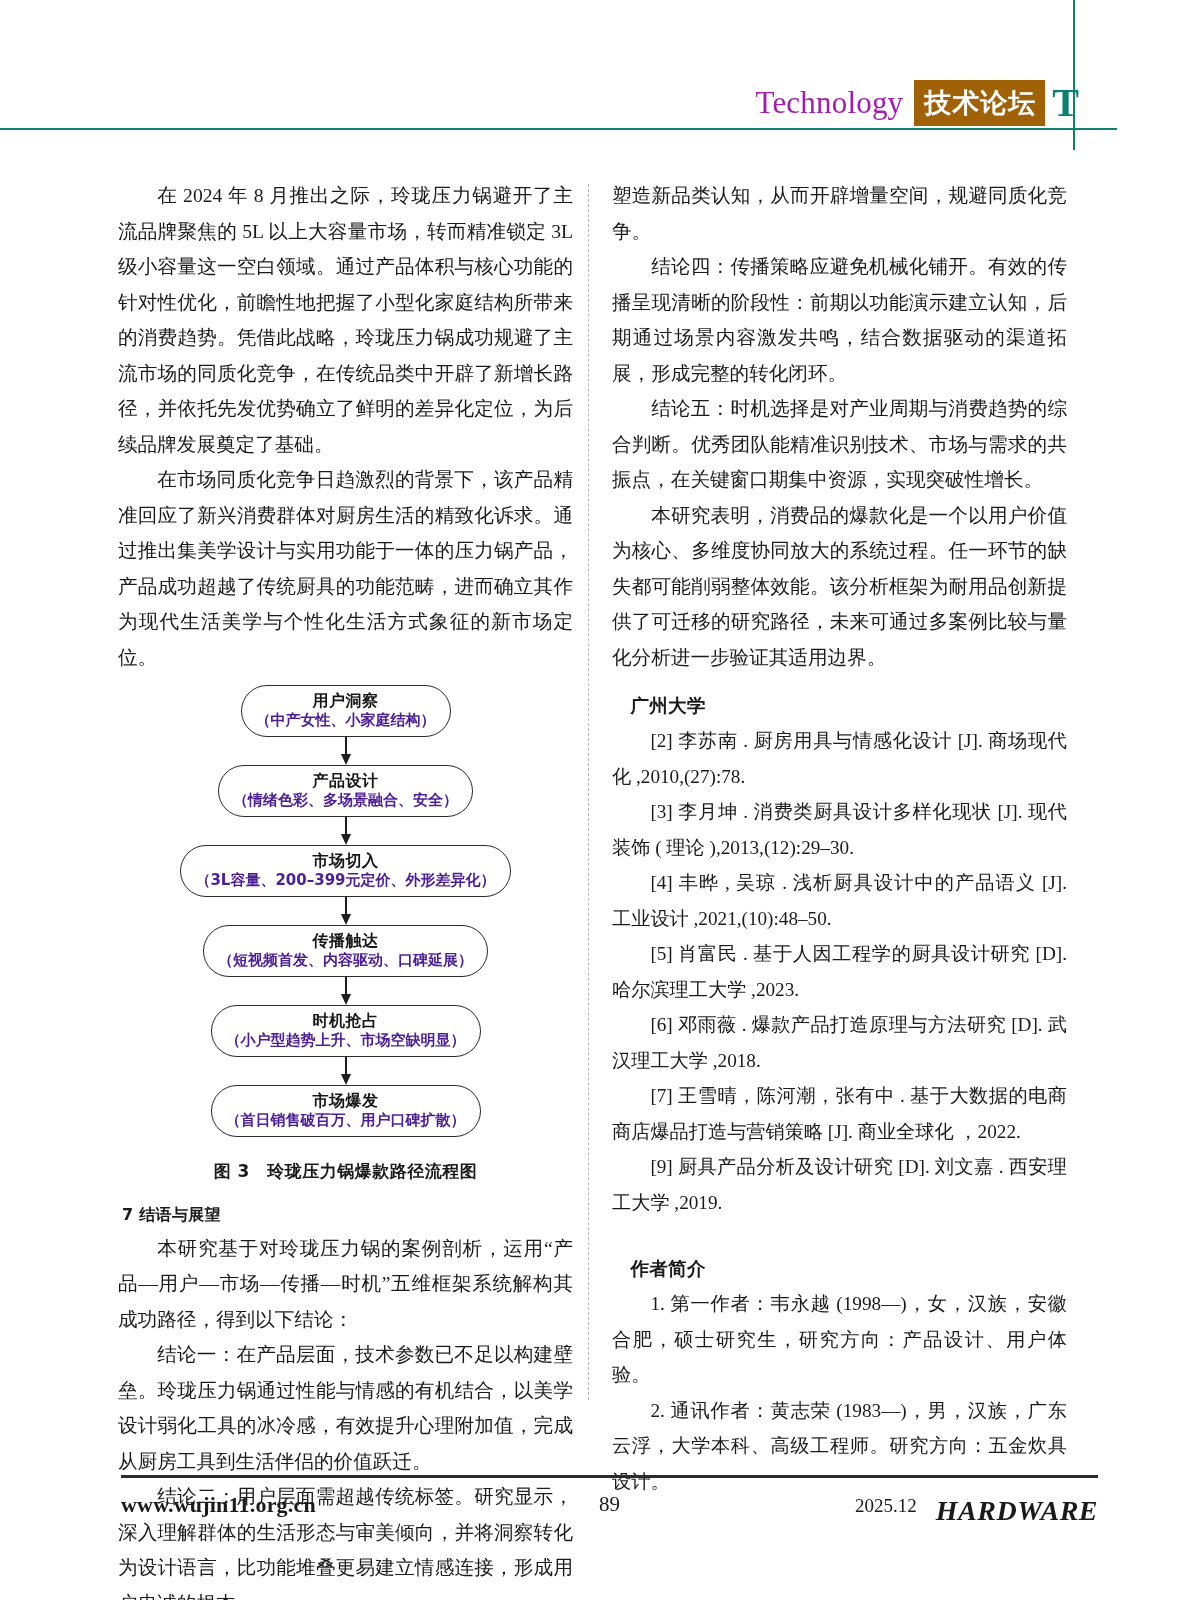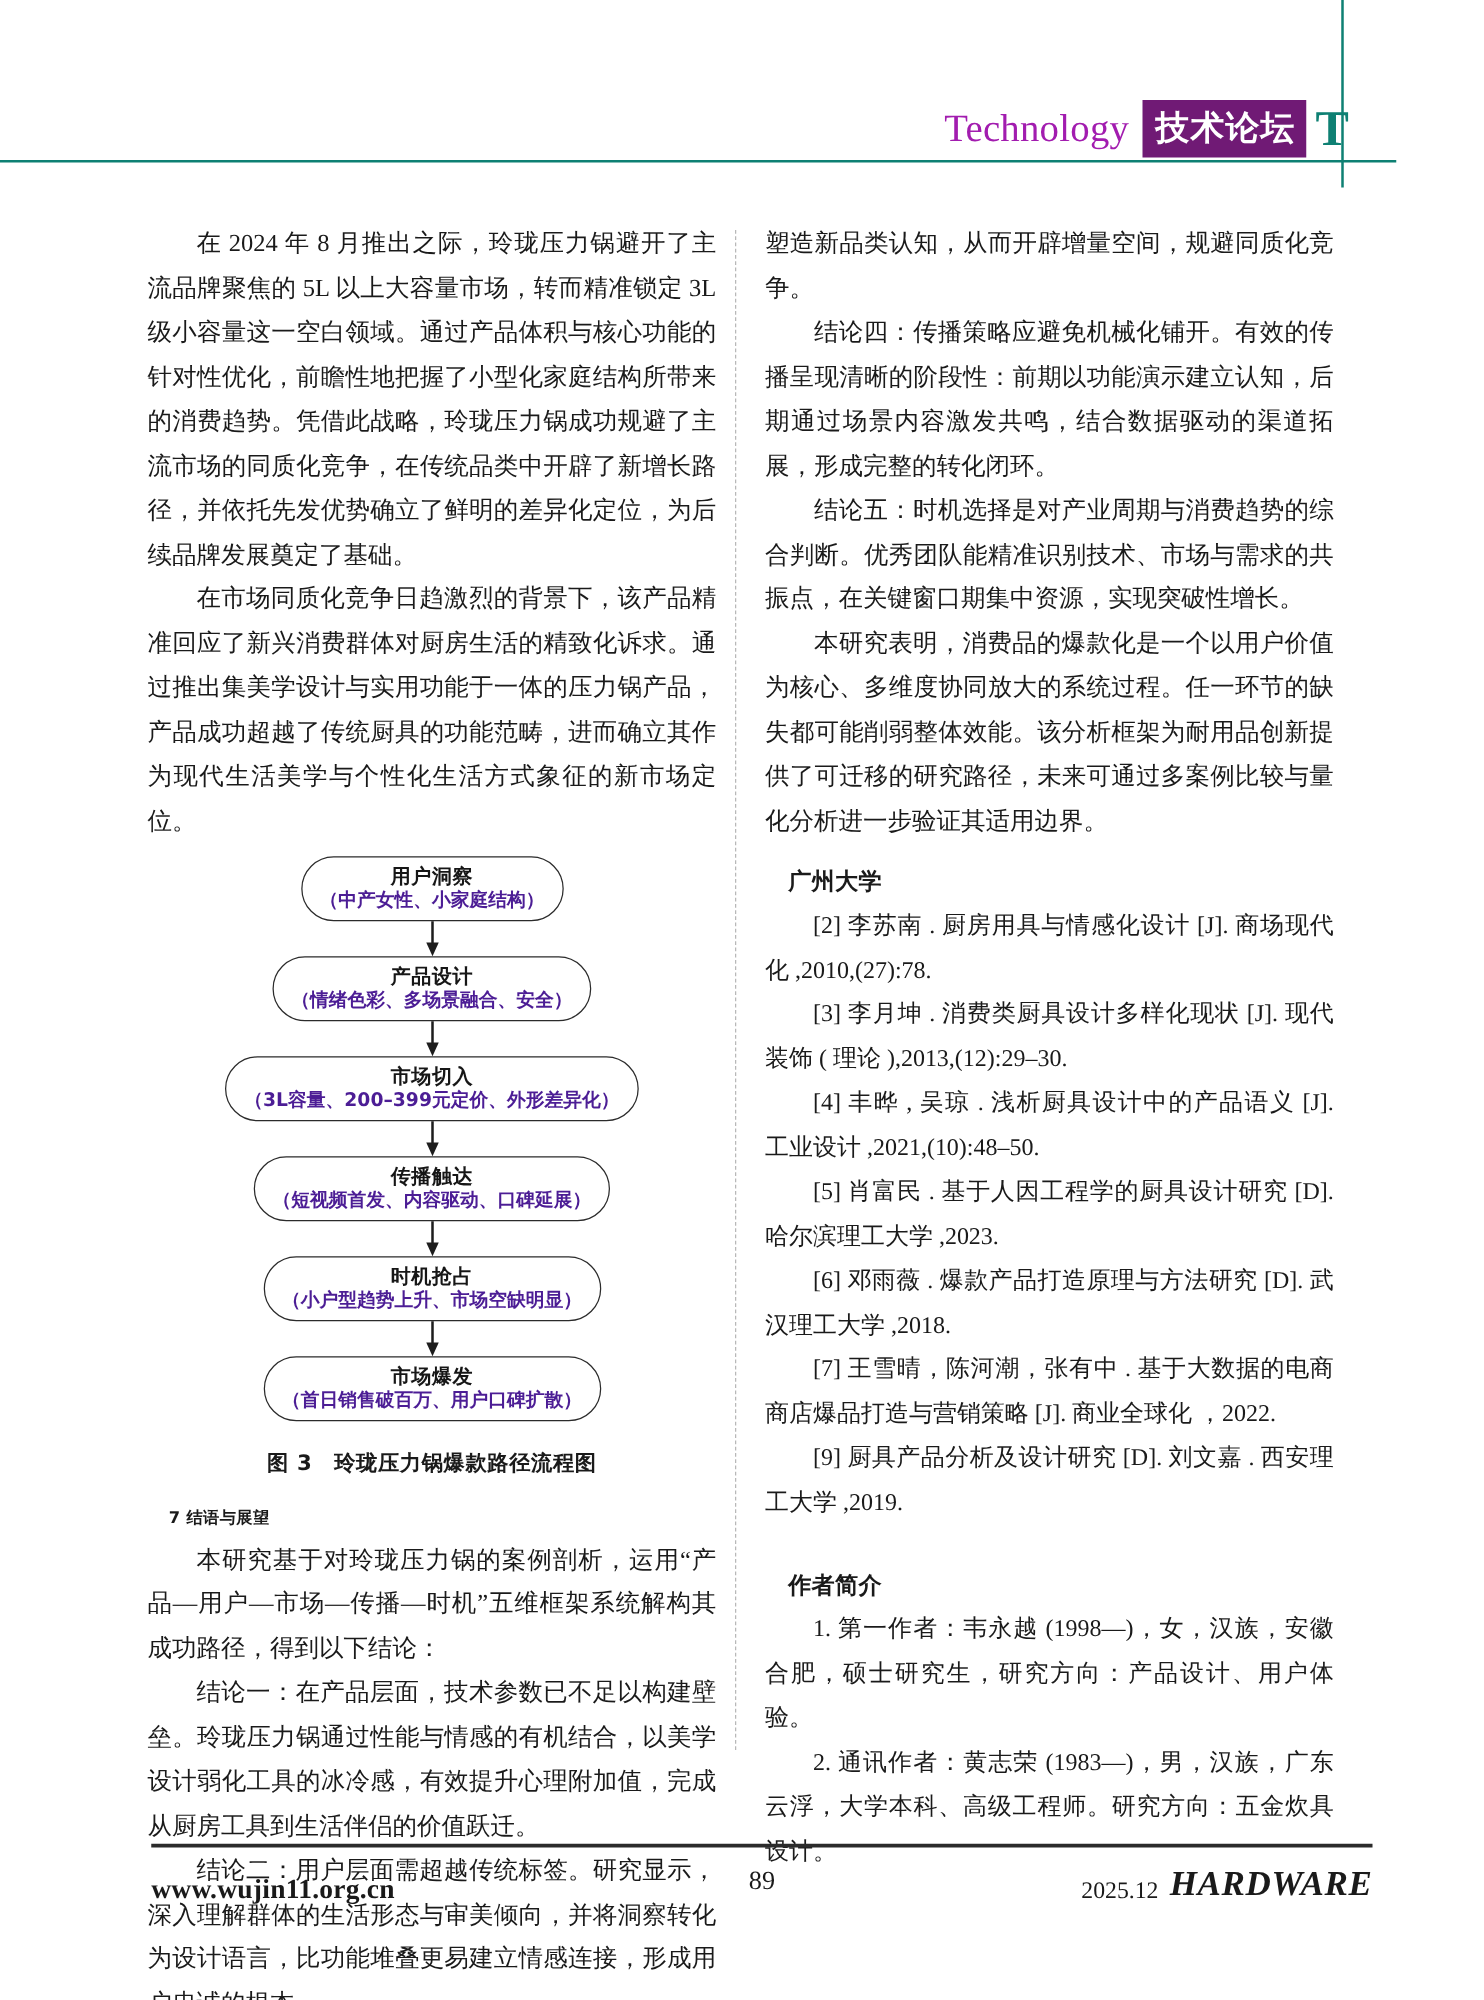--- a/index.html
+++ b/index.html
@@ -48,21 +48,21 @@
   .hdr-en {
     font-family: "Liberation Serif", "DejaVu Serif", serif;
     font-size: 31px;
     color: #a21caf;
     letter-spacing: .2px;
     line-height: 46px;
     padding-right: 11px;
     white-space: nowrap;
   }
   .hdr-cn-block {
-    background: #701a75;
+    background: #a16207;
     color: #ffffff;
     font-family: "DejaVu Sans", "Liberation Sans", sans-serif;
     font-size: 27px;
     font-weight: 700;
     line-height: 46px;
     padding: 0 9px 0 10px;
     letter-spacing: 1px;
     white-space: nowrap;
   }
   .hdr-t {
@@ -169,23 +169,23 @@
   .fig-caption {
     text-align: center;
     font-family: "DejaVu Sans", "Liberation Sans", sans-serif;
     font-size: 17px;
     font-weight: 700;
     margin: 17px 0 0 0;
     letter-spacing: .5px;
   }
 
   h2.sec-head {
-    margin: 8px 0 0 17px;
-    font-family: "DejaVu Sans", "Liberation Sans", sans-serif;
-    font-size: 13px;
+    margin: 8px 0 0 4px;
+    font-family: "DejaVu Sans", "Liberation Sans", sans-serif;
+    font-size: 16px;
     font-weight: 700;
     line-height: 33px;
     letter-spacing: .3px;
   }
   h3.sub-head {
     margin: 14px 0 0 0;
     font-family: "DejaVu Sans", "Liberation Sans", sans-serif;
     font-size: 18.5px;
     font-weight: 700;
     line-height: 34px;
@@ -239,22 +239,22 @@
   }
   .ftr-page {
     font-family: "Liberation Serif", "DejaVu Serif", serif;
     font-size: 21px;
     position: absolute;
     left: 50%;
     transform: translateX(-50%);
   }
   .ftr-right {
     display: flex;
-    align-items: flex-end;
-    gap: 9px;
+    align-items: flex-start;
+    gap: 19px;
   }
   .ftr-date {
     font-family: "Liberation Serif", "DejaVu Serif", serif;
     font-size: 19px;
   }
   .ftr-brand {
     font-family: "Liberation Serif", "DejaVu Serif", serif;
     font-style: italic;
     font-weight: 700;
     font-size: 28px;

